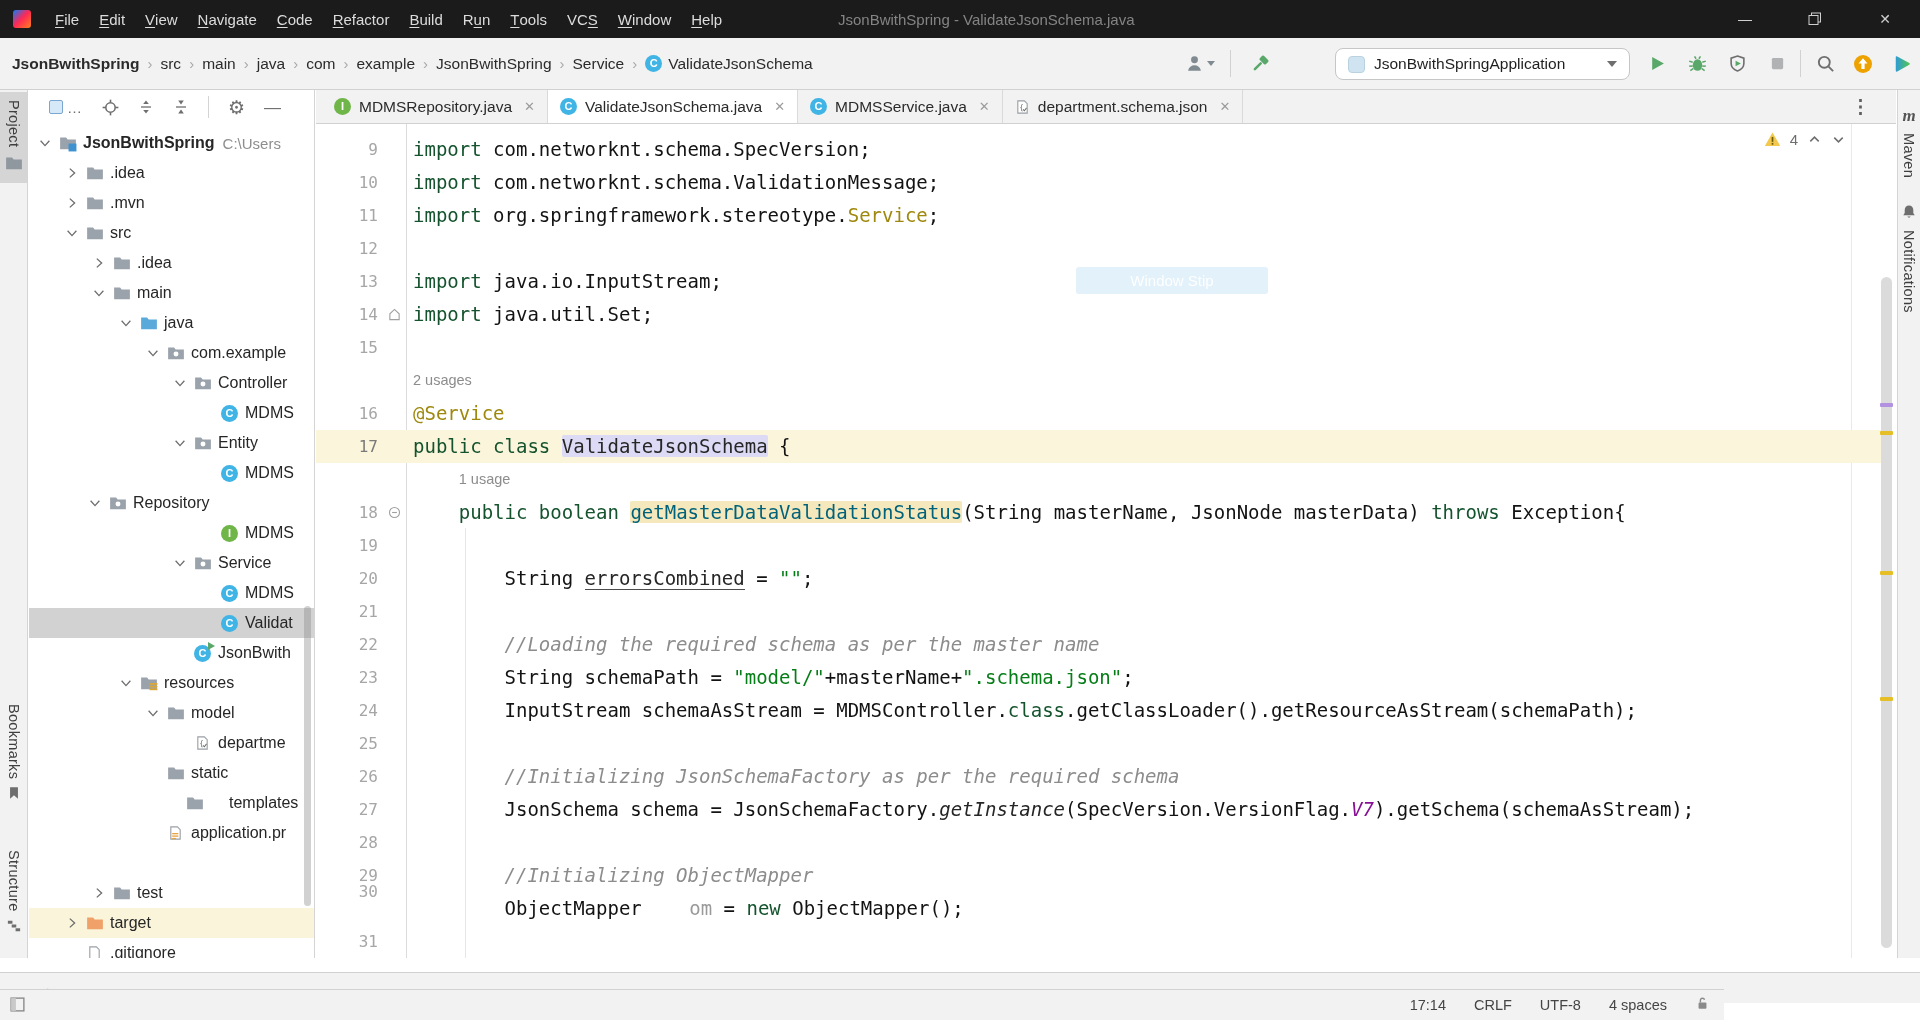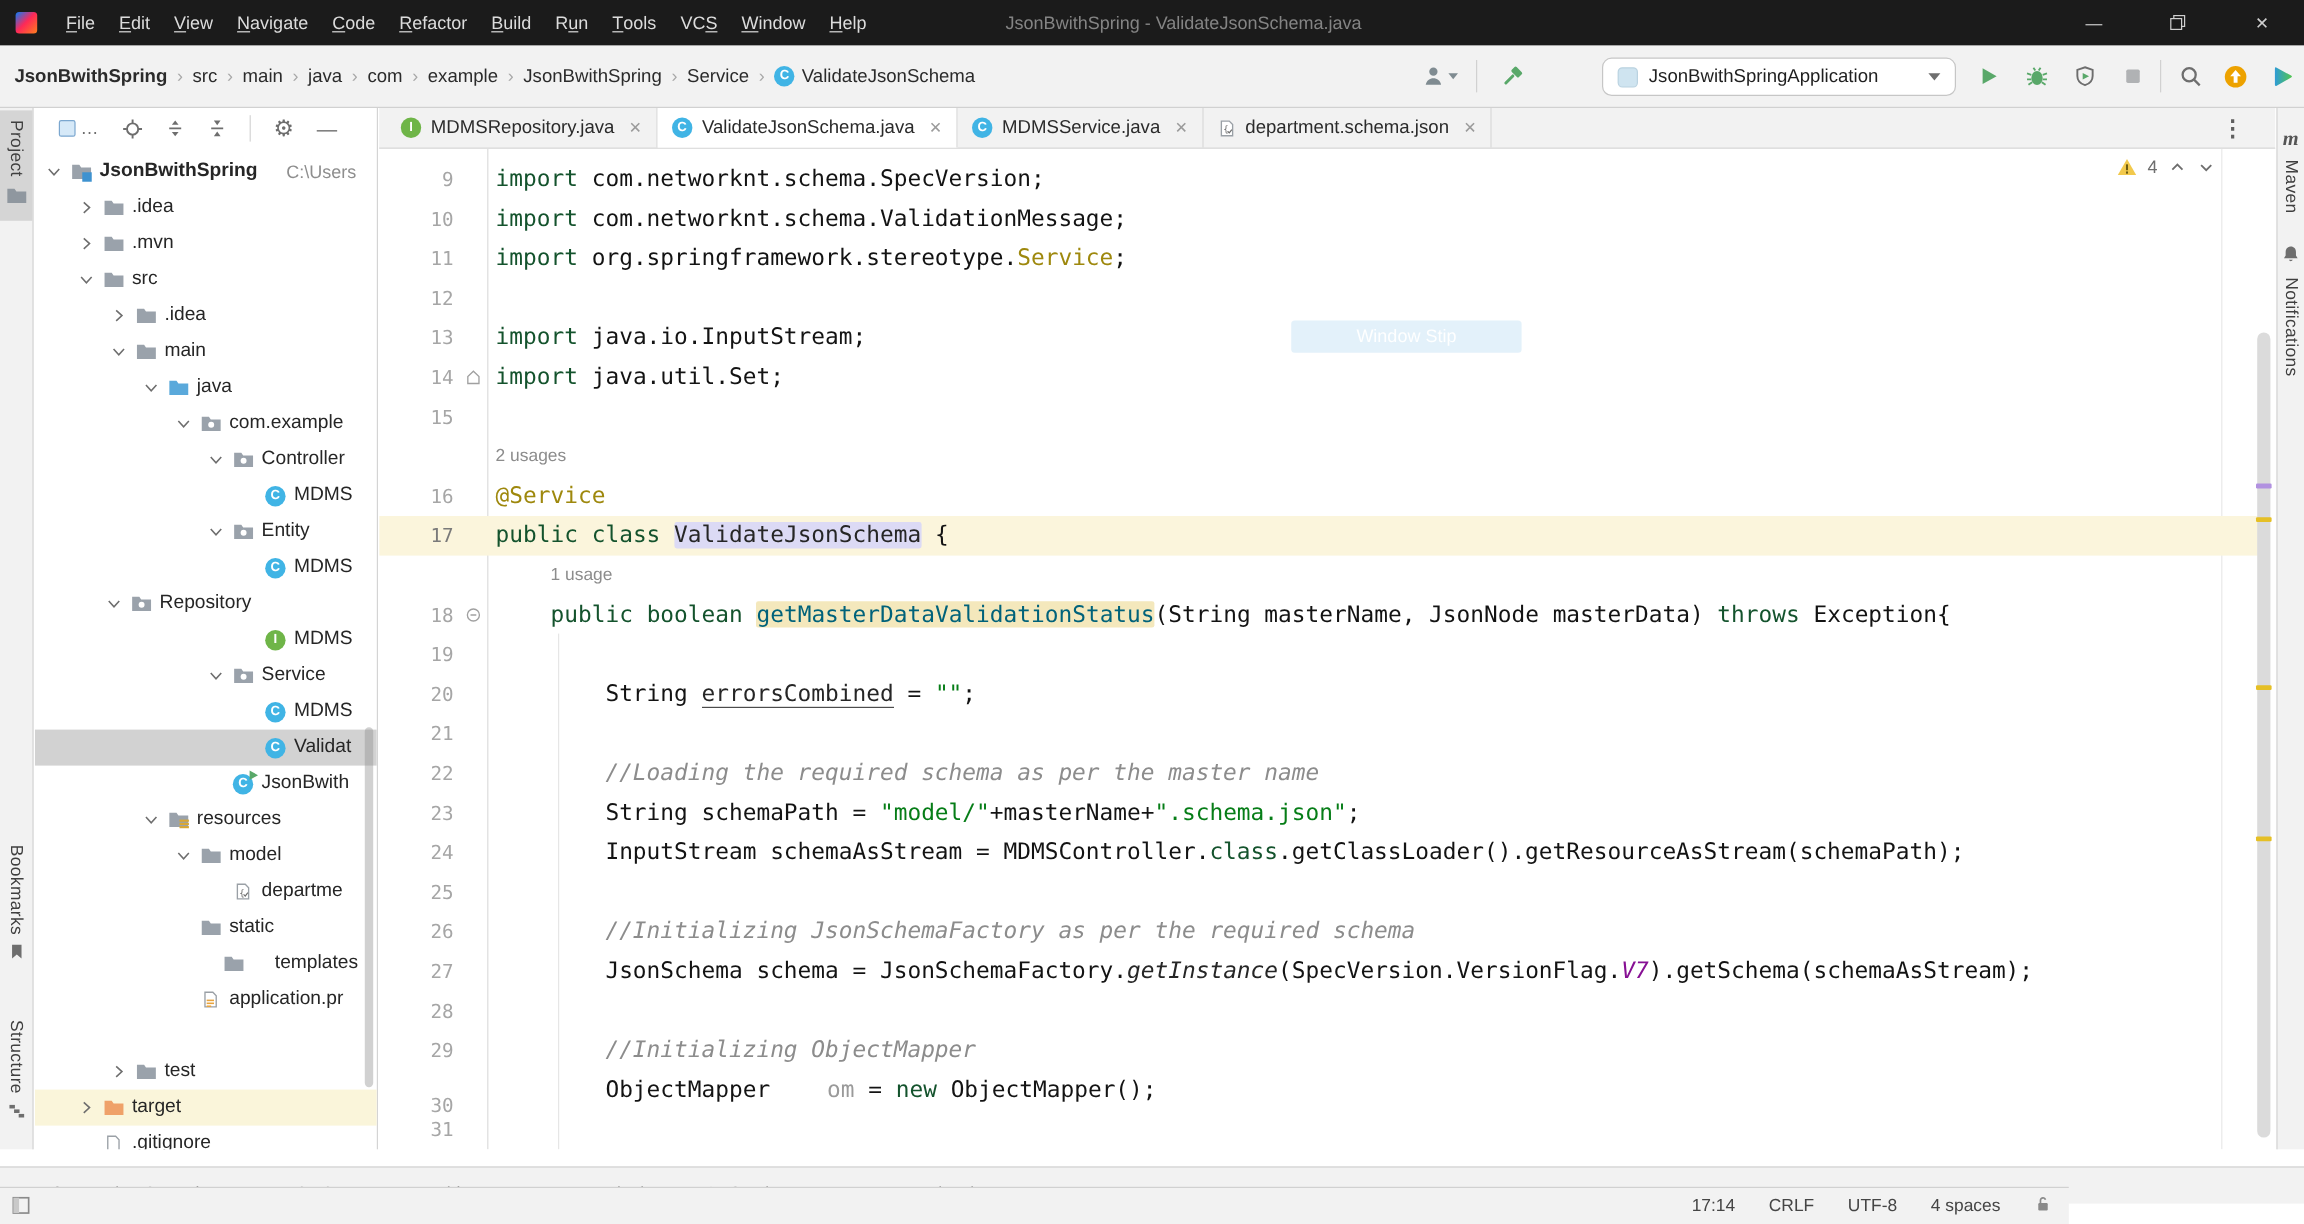--- a/index.html
+++ b/index.html
@@ -49,21 +49,21 @@
   .ph-gear { font-size:19px; color:#6e6e6e; line-height:1; }
   .ph-min  { font-size:17px; color:#6e6e6e; line-height:1; }
   .tree { position:absolute; left:0; top:34px; right:0; bottom:0; }
   .trow { position:absolute; left:0; width:100%; height:30px; display:flex; align-items:center; white-space:nowrap; }
   .trow.selected { background:#d2d2d2; }
   .trow.highlighted { background:#faf5da; }
   .chev { width:16px; height:16px; flex:none; margin-right:5px; display:flex; align-items:center; justify-content:center; }
   .ticon { width:19px; flex:none; margin-right:6px; display:flex; align-items:center; justify-content:center; position:relative; }
   .tlabel { font-size:16px; color:#262626; }
   .tlabel.bold { font-weight:bold; }
-  .tpath { font-size:15px; color:#8e8e8e; margin-left:24px; }
+  .tpath { font-size:15px; color:#8e8e8e; margin-left:8px; }
   .cicon { width:17px; height:17px; border-radius:50%; color:#fff; font-weight:bold; font-size:11px; line-height:17px; text-align:center; display:inline-block; font-family:"Liberation Sans",sans-serif; }
   .runbadge { position:absolute; right:-3px; top:-3px; width:0; height:0; border-left:7px solid #59a869; border-top:4px solid transparent; border-bottom:4px solid transparent; }
   .tree-scroll { position:absolute; right:3px; top:516px; width:7px; height:300px; background:rgba(140,140,140,.4); border-radius:4px; }
 
   
   .editor { position:absolute; left:316px; top:0; right:24px; bottom:0; }
   .tabs { position:absolute; left:0; top:0; width:100%; height:34px; background:#f2f2f2; border-bottom:1px solid #d1d1d1; display:flex; padding-left:6px; }
   .tab { display:flex; align-items:center; gap:8px; padding:0 12px; border-right:1px solid #dadada; font-size:15.5px; color:#2b2b2b; height:33px; }
   .tab.active { background:#fff; }
   .tab .close { color:#9b9b9b; font-size:13px; margin-left:4px; }
@@ -730,21 +730,21 @@
           <div class="lnum" style="top:602.5px">25</div>
           <div class="cline" style="top:602.5px"></div>
           <div class="lnum" style="top:635.5px">26</div>
           <div class="cline" style="top:635.5px"><span class="c">        //Initializing JsonSchemaFactory as per the required schema</span></div>
           <div class="lnum" style="top:668.5px">27</div>
           <div class="cline" style="top:668.5px"><span class="d">        JsonSchema schema = JsonSchemaFactory.</span><span class="it">getInstance</span><span class="d">(SpecVersion.VersionFlag.</span><span class="pf">V7</span><span class="d">).getSchema(schemaAsStream);</span></div>
           <div class="lnum" style="top:701.5px">28</div>
           <div class="cline" style="top:701.5px"></div>
           <div class="lnum" style="top:734.5px">29</div>
           <div class="cline" style="top:734.5px"><span class="c">        //Initializing ObjectMapper</span></div>
-          <div class="lnum" style="top:781px">30</div>
+          <div class="lnum" style="top:751px">30</div>
           <div class="cline" style="top:767.5px"><span class="d">        ObjectMapper </span><span class="g">om</span><span class="d"> = </span><span class="kw">new</span><span class="d"> ObjectMapper();</span></div>
           <div class="lnum" style="top:800.5px">31</div>
           <div class="cline" style="top:800.5px"></div>
         </div>
       <div class="indent-guide" style="top:404px;bottom:0"></div>
       <div class="ghost">Window Stip</div>
 
       <div class="insp-widget">
         <svg viewBox="0 0 16 16" width="17" height="17">
             <path d="M8 1.4 15.2 14H.8z" fill="#f2c94c"></path>

